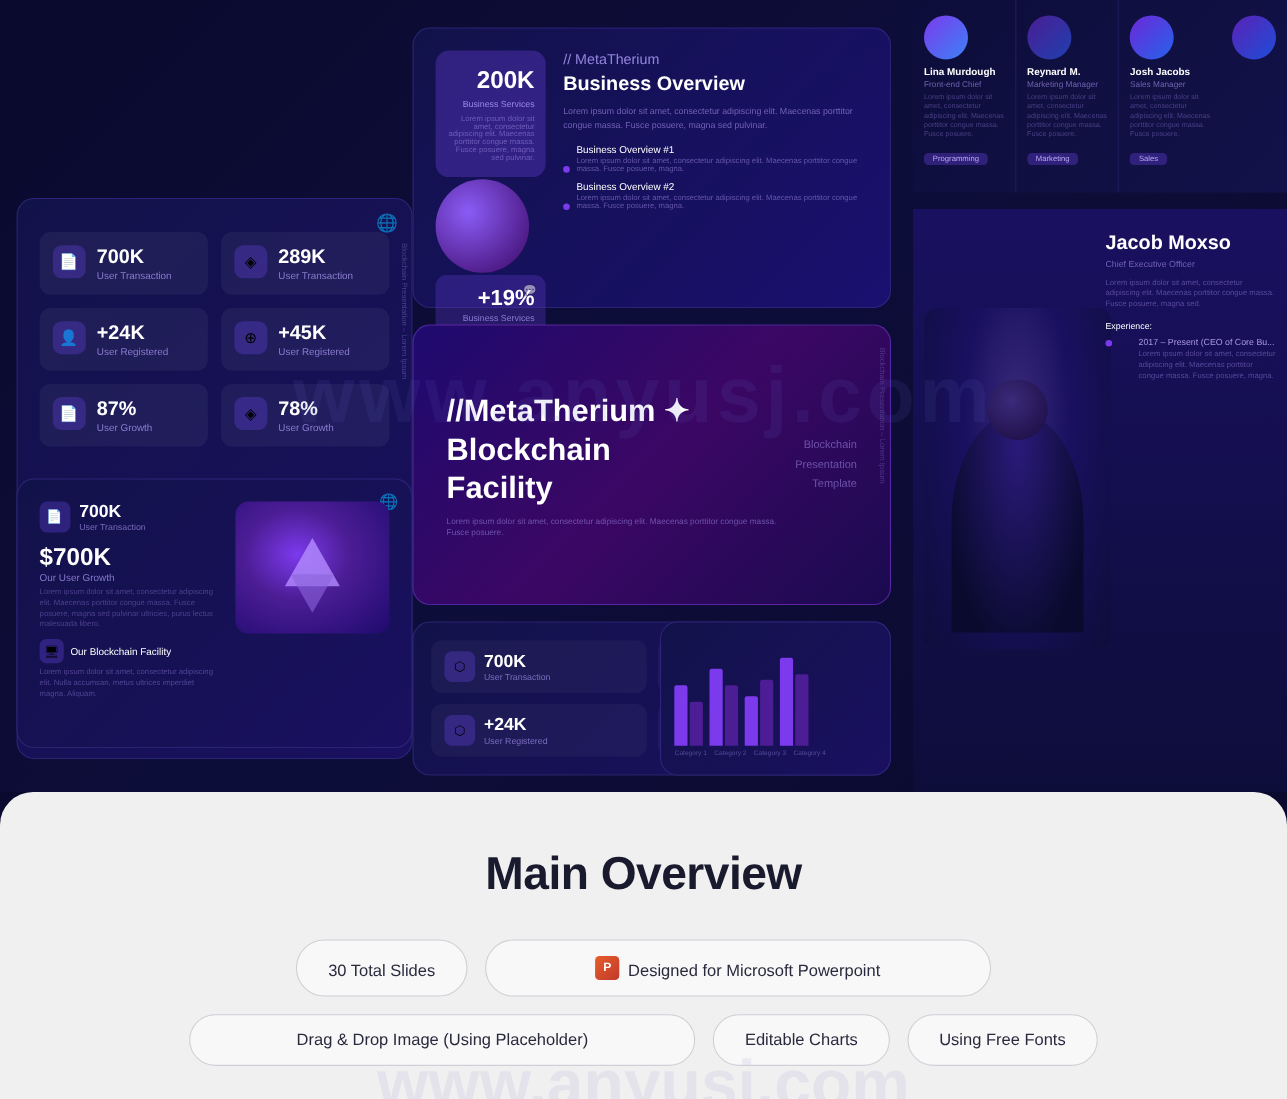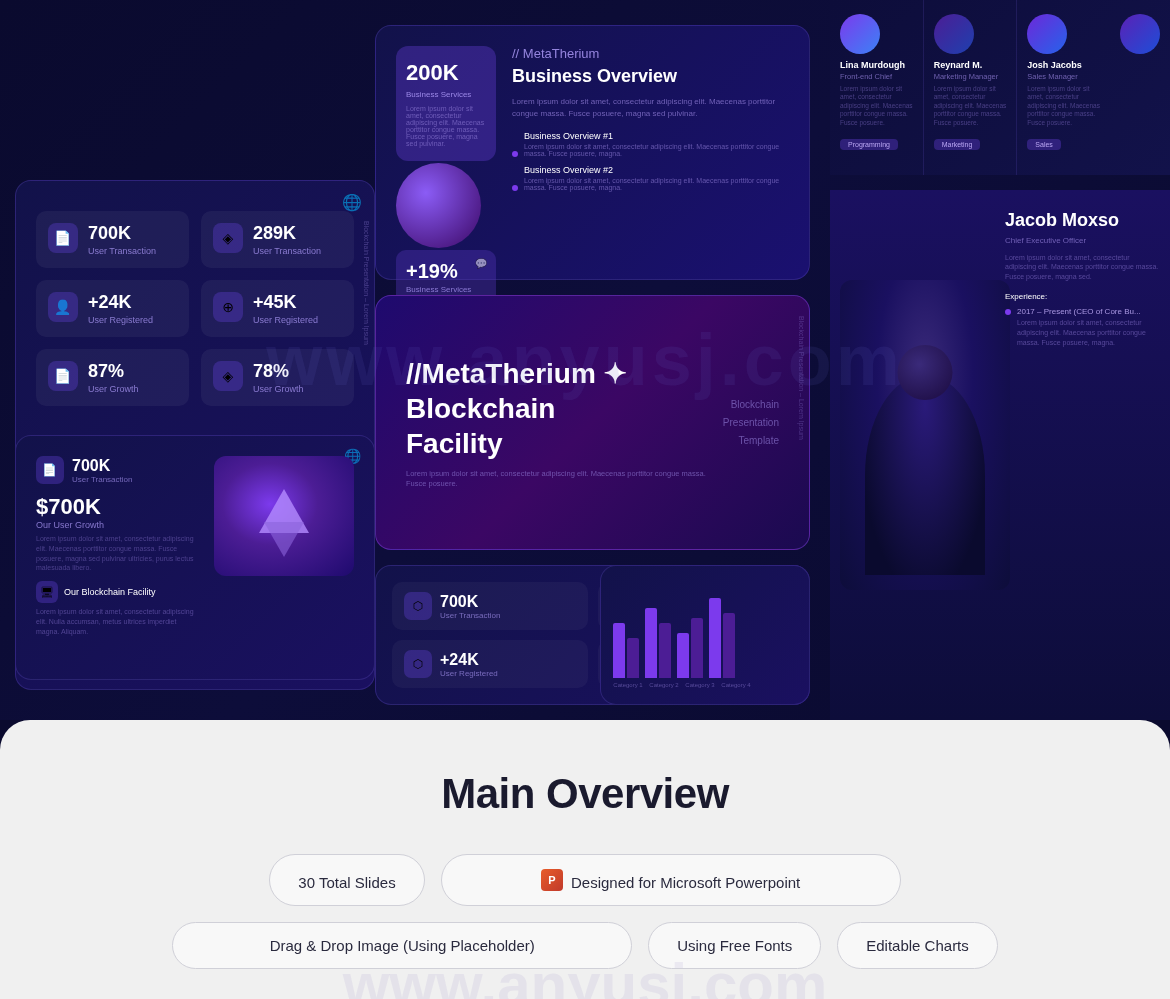--- a/index.html
+++ b/index.html
@@ -390,21 +390,21 @@
     }
 
     .ceo-exp-label {
       font-size: 8px;
       color: #fff;
       margin-bottom: 6px;
     }
 
     .ceo-exp-item {
       display: flex;
-      gap: 6px;
+      gap: 24px;
       margin-bottom: 6px;
     }
 
     .exp-dot {
       width: 6px;
       height: 6px;
       border-radius: 50%;
       background: #7c3aed;
       margin-top: 2px;
       flex-shrink: 0;
@@ -678,21 +678,21 @@
           <div style="position:relative;display:flex;flex-direction:column;align-items:center;">
             <div class="eth-triangle"></div>
             <div class="eth-triangle-inv"></div>
           </div>
         </div>
       </div>
     </div>
   </div>
 
   <div class="panel-middle">
-    <div style="display:flex;flex-direction:column;gap:2px;">
+    <div style="display:flex;flex-direction:column;gap:2px;text-align:right;">
       <div class="metric-card">
         <div class="metric-big-num">200K</div>
         <div class="metric-label-sm">Business Services</div>
         <div class="metric-desc">Lorem ipsum dolor sit amet, consectetur adipiscing elit. Maecenas porttitor congue massa. Fusce posuere, magna sed pulvinar.</div>
       </div>
       <div class="metric-sphere"></div>
       <div style="width:100px;background:rgba(80,50,180,0.4);border-radius:10px;padding:10px;position:relative;">
         <div style="font-size:20px;font-weight:bold;color:#fff;">+19%</div>
         <div style="font-size:8px;color:rgba(180,160,255,0.7);margin-top:2px;">Business Services</div>
         <div style="font-size:7px;color:rgba(130,110,200,0.5);margin-top:4px;line-height:1.3;">Lorem ipsum dolor sit amet, consectetur adipiscing elit.</div>
@@ -863,21 +863,21 @@
       <div class="ppt-icon">P</div>
       <span>Designed for Microsoft Powerpoint</span>
     </div>
   </div>
 
   <div class="features-row">
     <div class="feature-pill" style="flex:1;max-width:460px;justify-content:center;">
       <span>Drag &amp; Drop Image (Using Placeholder)</span>
     </div>
     <div class="feature-pill">
+      <span>Editable Charts</span>
+    </div>
+    <div class="feature-pill">
       <span>Using Free Fonts</span>
-    </div>
-    <div class="feature-pill">
-      <span>Editable Charts</span>
     </div>
   </div>
 
   <div class="watermark-bottom">www.anyusj.com</div>
 </div>
 
 </body></html>

